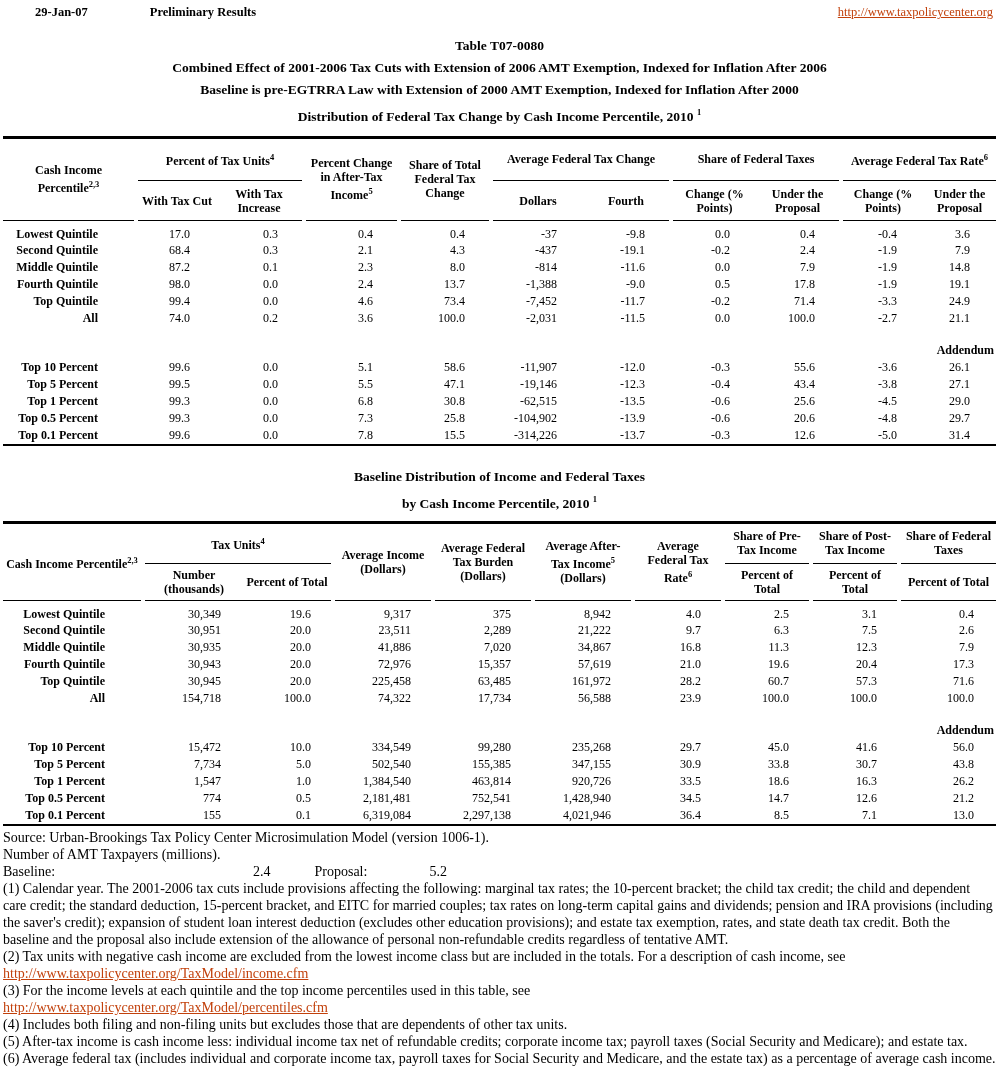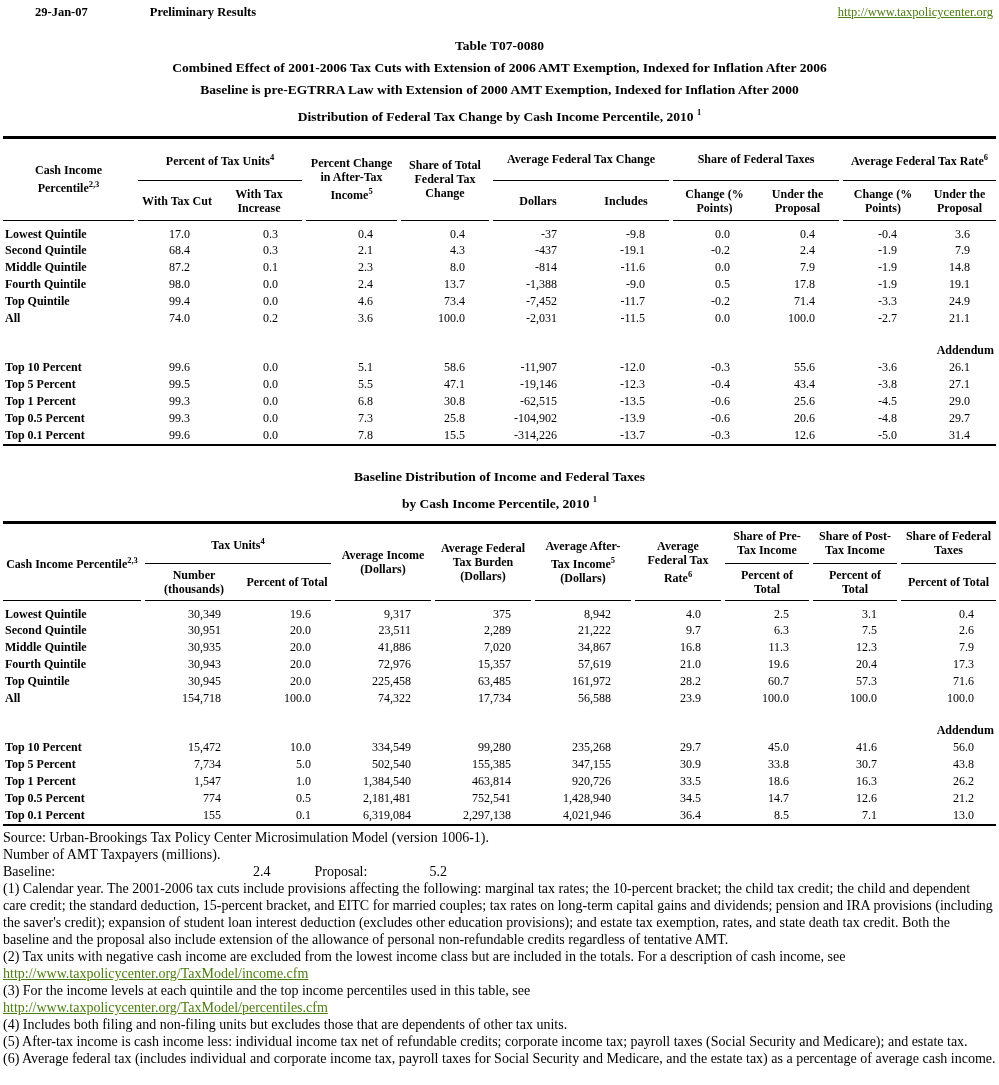--- a/index.html
+++ b/index.html
@@ -3,21 +3,21 @@
 <meta charset="utf-8">
 <style>
   * { box-sizing: border-box; }
   html, body { margin: 0; padding: 0; }
   body {
     width: 999px; height: 1085px; overflow: hidden;
     background: #ffffff; color: #000000;
     font-family: "Liberation Serif", "DejaVu Serif", serif;
     font-size: 12px;
   }
-  a { color: #4d7c0f; text-decoration: underline; }
+  a { color: #c2410c; text-decoration: underline; }
   sup { font-size: 8.5px; font-weight: bold; }
 
   
   .topstrip { display: flex; align-items: flex-end; padding: 5px 6px 0 35px; font-weight: bold; font-size: 12.5px; }
   .topstrip .status { margin-left: 62px; }
   .topstrip .site { margin-left: auto; font-weight: normal; font-size: 12.5px; }
 
   
   .titleblock { margin-top: 15px; text-align: center; font-weight: bold; font-size: 13.5px; line-height: 22px; }
   .t2title { margin: 20px 0 6px 0; text-align: center; font-weight: bold; font-size: 13.5px; line-height: 22px; }
@@ -31,21 +31,21 @@
   th, td { padding: 0 2px; overflow: hidden; }
   thead th { font-weight: bold; font-size: 12px; text-align: center; vertical-align: middle; line-height: 14px; }
   .ub { border-bottom: 1px solid #000; }
   .gapR { border-right: 4px solid #fff; }
   #table1 thead tr:first-child th { height: 42px; }
   #table1 thead tr:last-child th { height: 40px; }
   #table2 thead tr:first-child th { height: 40px; }
   #table2 thead tr:last-child th { height: 37px; }
   tbody tr { height: 17px; }
   tbody tr.first-data td { padding-top: 6px; }
-  td.lbl { text-align: left; font-weight: bold; padding-right: 38px; white-space: nowrap; }
+  td.lbl { text-align: right; font-weight: bold; padding-right: 38px; white-space: nowrap; }
   #table1 td.num { text-align: right; padding-right: 26px; }
   #table2 td.num { text-align: right; padding-right: 22px; }
   tr.spacer { height: 15px; }
   td.addendum { text-align: right; font-weight: bold; padding-left: 2px; }
 
   
   .footer { margin: 3px 3px 0 3px; font-size: 14px; line-height: 17px; }
   .amt-line .amt-label { display: inline-block; width: 250px; }
   .amt-line .amt-proposal-label { margin-left: 44px; }
   .amt-line .amt-proposal-value { margin-left: 62px; }
@@ -88,21 +88,21 @@
       <th rowspan="2" class="ub gapR"><span>Percent Change in After-Tax Income</span><sup>5</sup></th>
       <th rowspan="2" class="ub gapR"><span>Share of Total Federal Tax Change</span></th>
       <th colspan="2" class="ub gapR"><span>Average Federal Tax Change</span></th>
       <th colspan="2" class="ub gapR"><span>Share of Federal Taxes</span></th>
       <th colspan="2" class="ub"><span>Average Federal Tax Rate</span><sup>6</sup></th>
     </tr>
     <tr>
       <th class="ub">With Tax Cut</th>
       <th class="ub gapR">With Tax Increase</th>
       <th class="ub">Dollars</th>
-      <th class="ub gapR">Includes</th>
+      <th class="ub gapR">Fourth</th>
       <th class="ub">Change (% Points)</th>
       <th class="ub gapR">Under the Proposal</th>
       <th class="ub">Change (% Points)</th>
       <th class="ub">Under the Proposal</th>
     </tr>
   </thead>
   <tbody>
       <tr class="first-data">
         <td class="lbl">Lowest Quintile</td>
         <td class="num">17.0</td>

